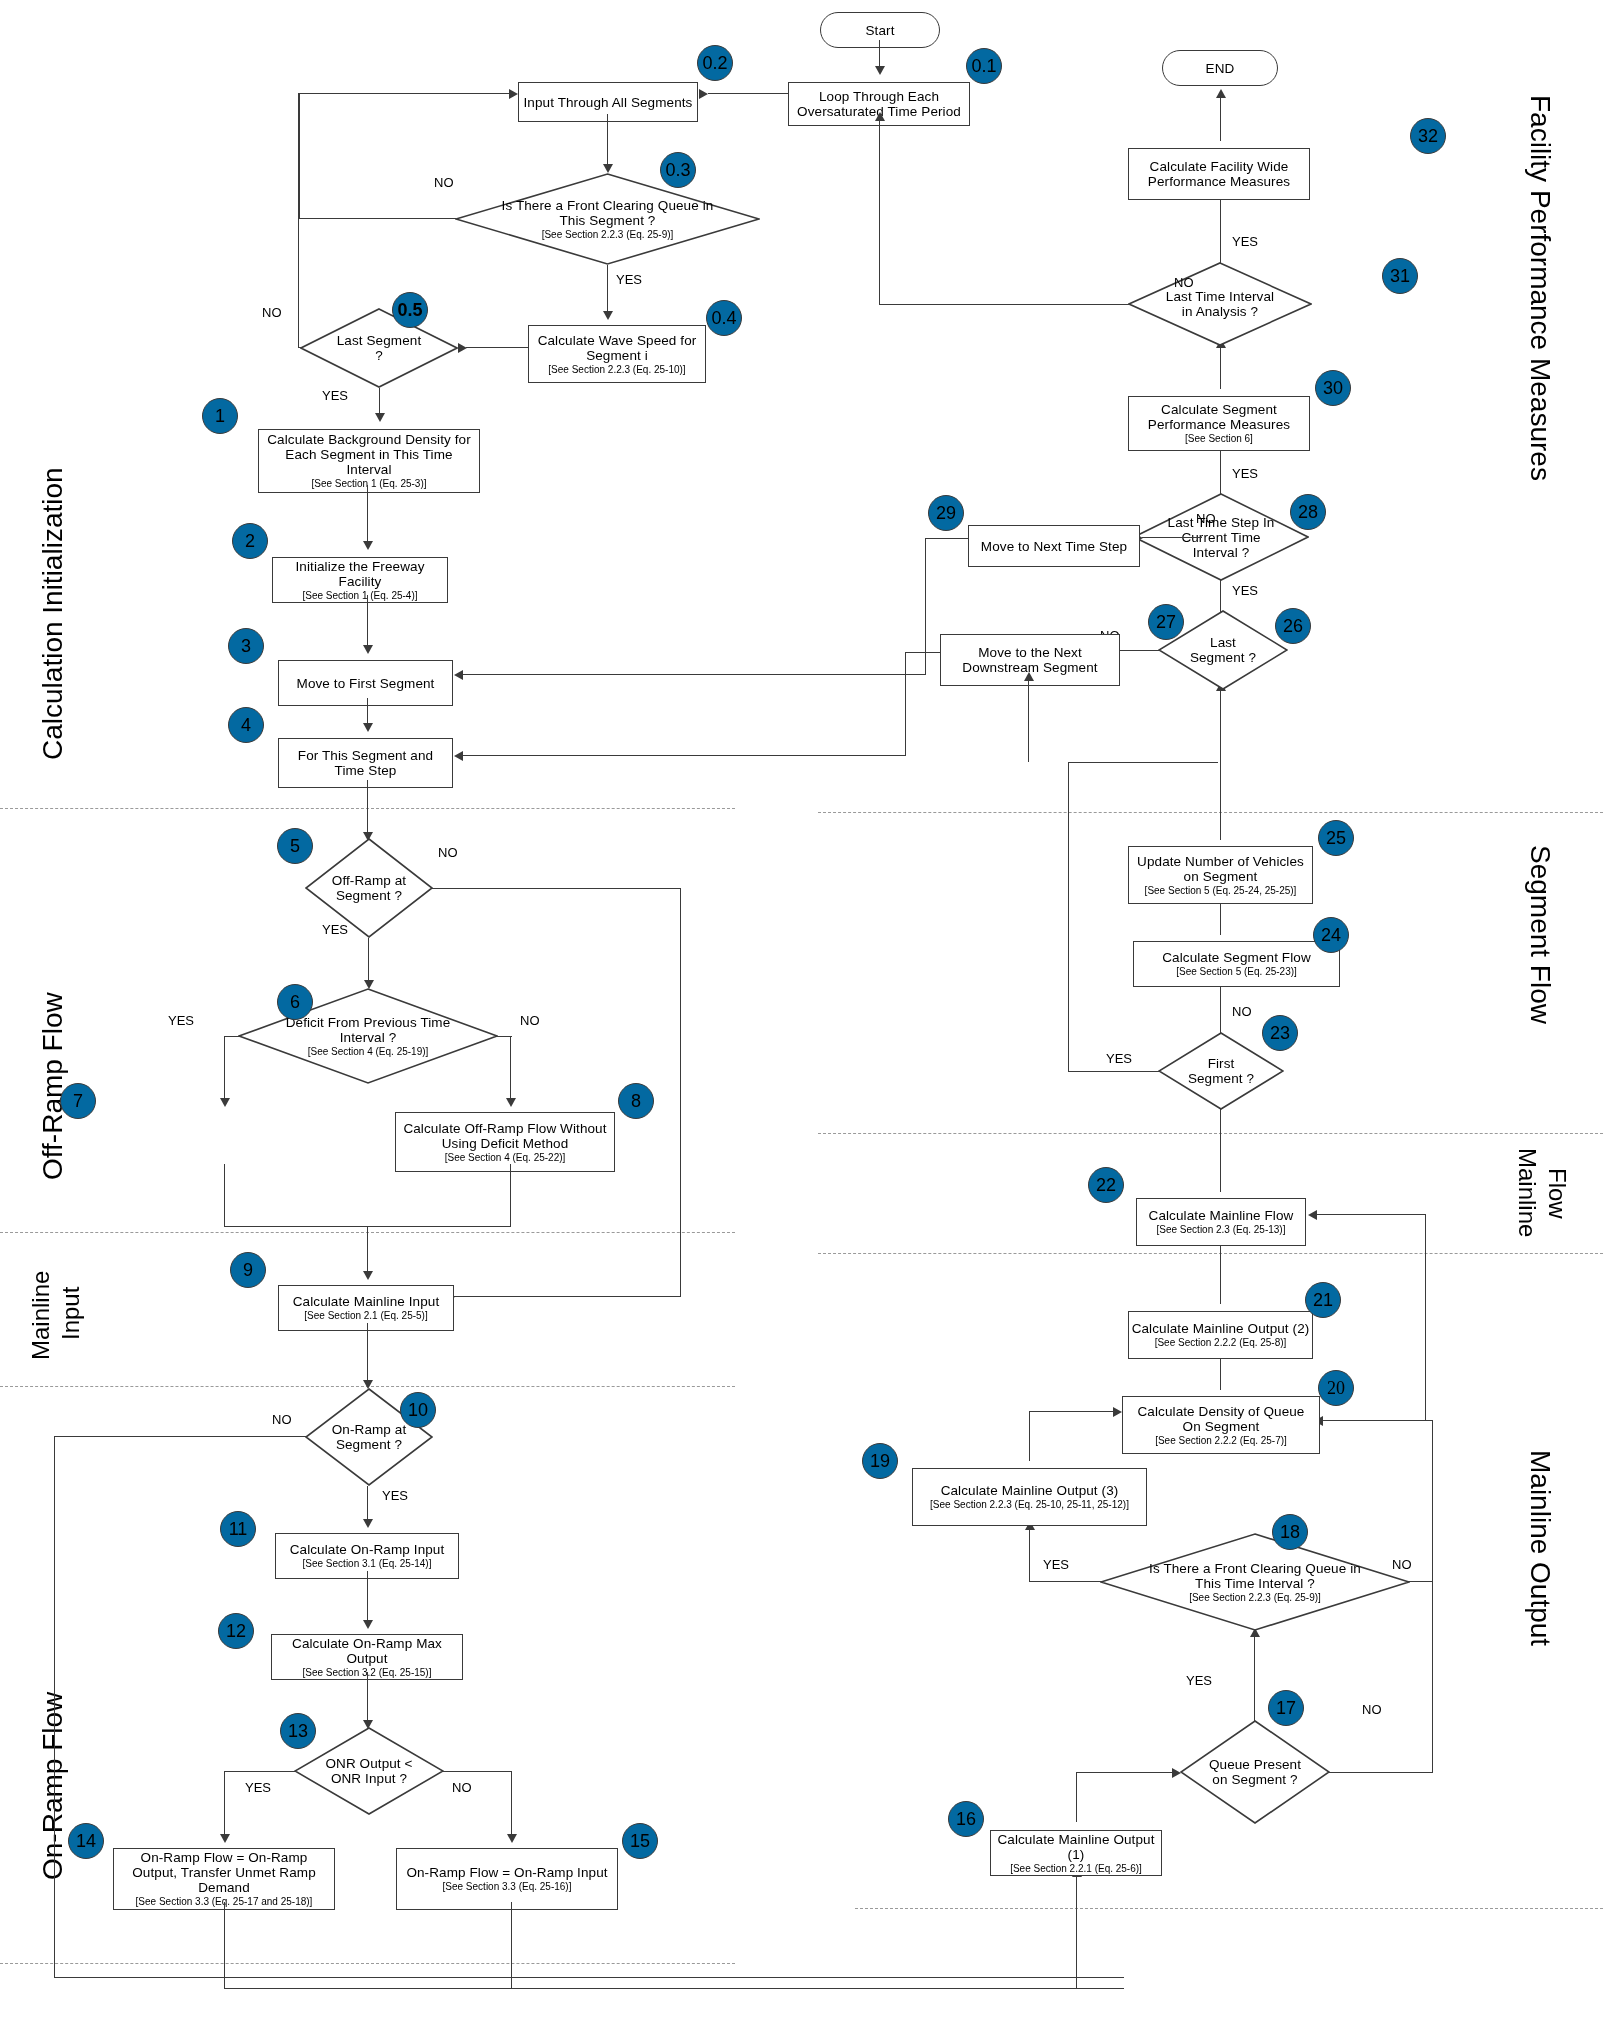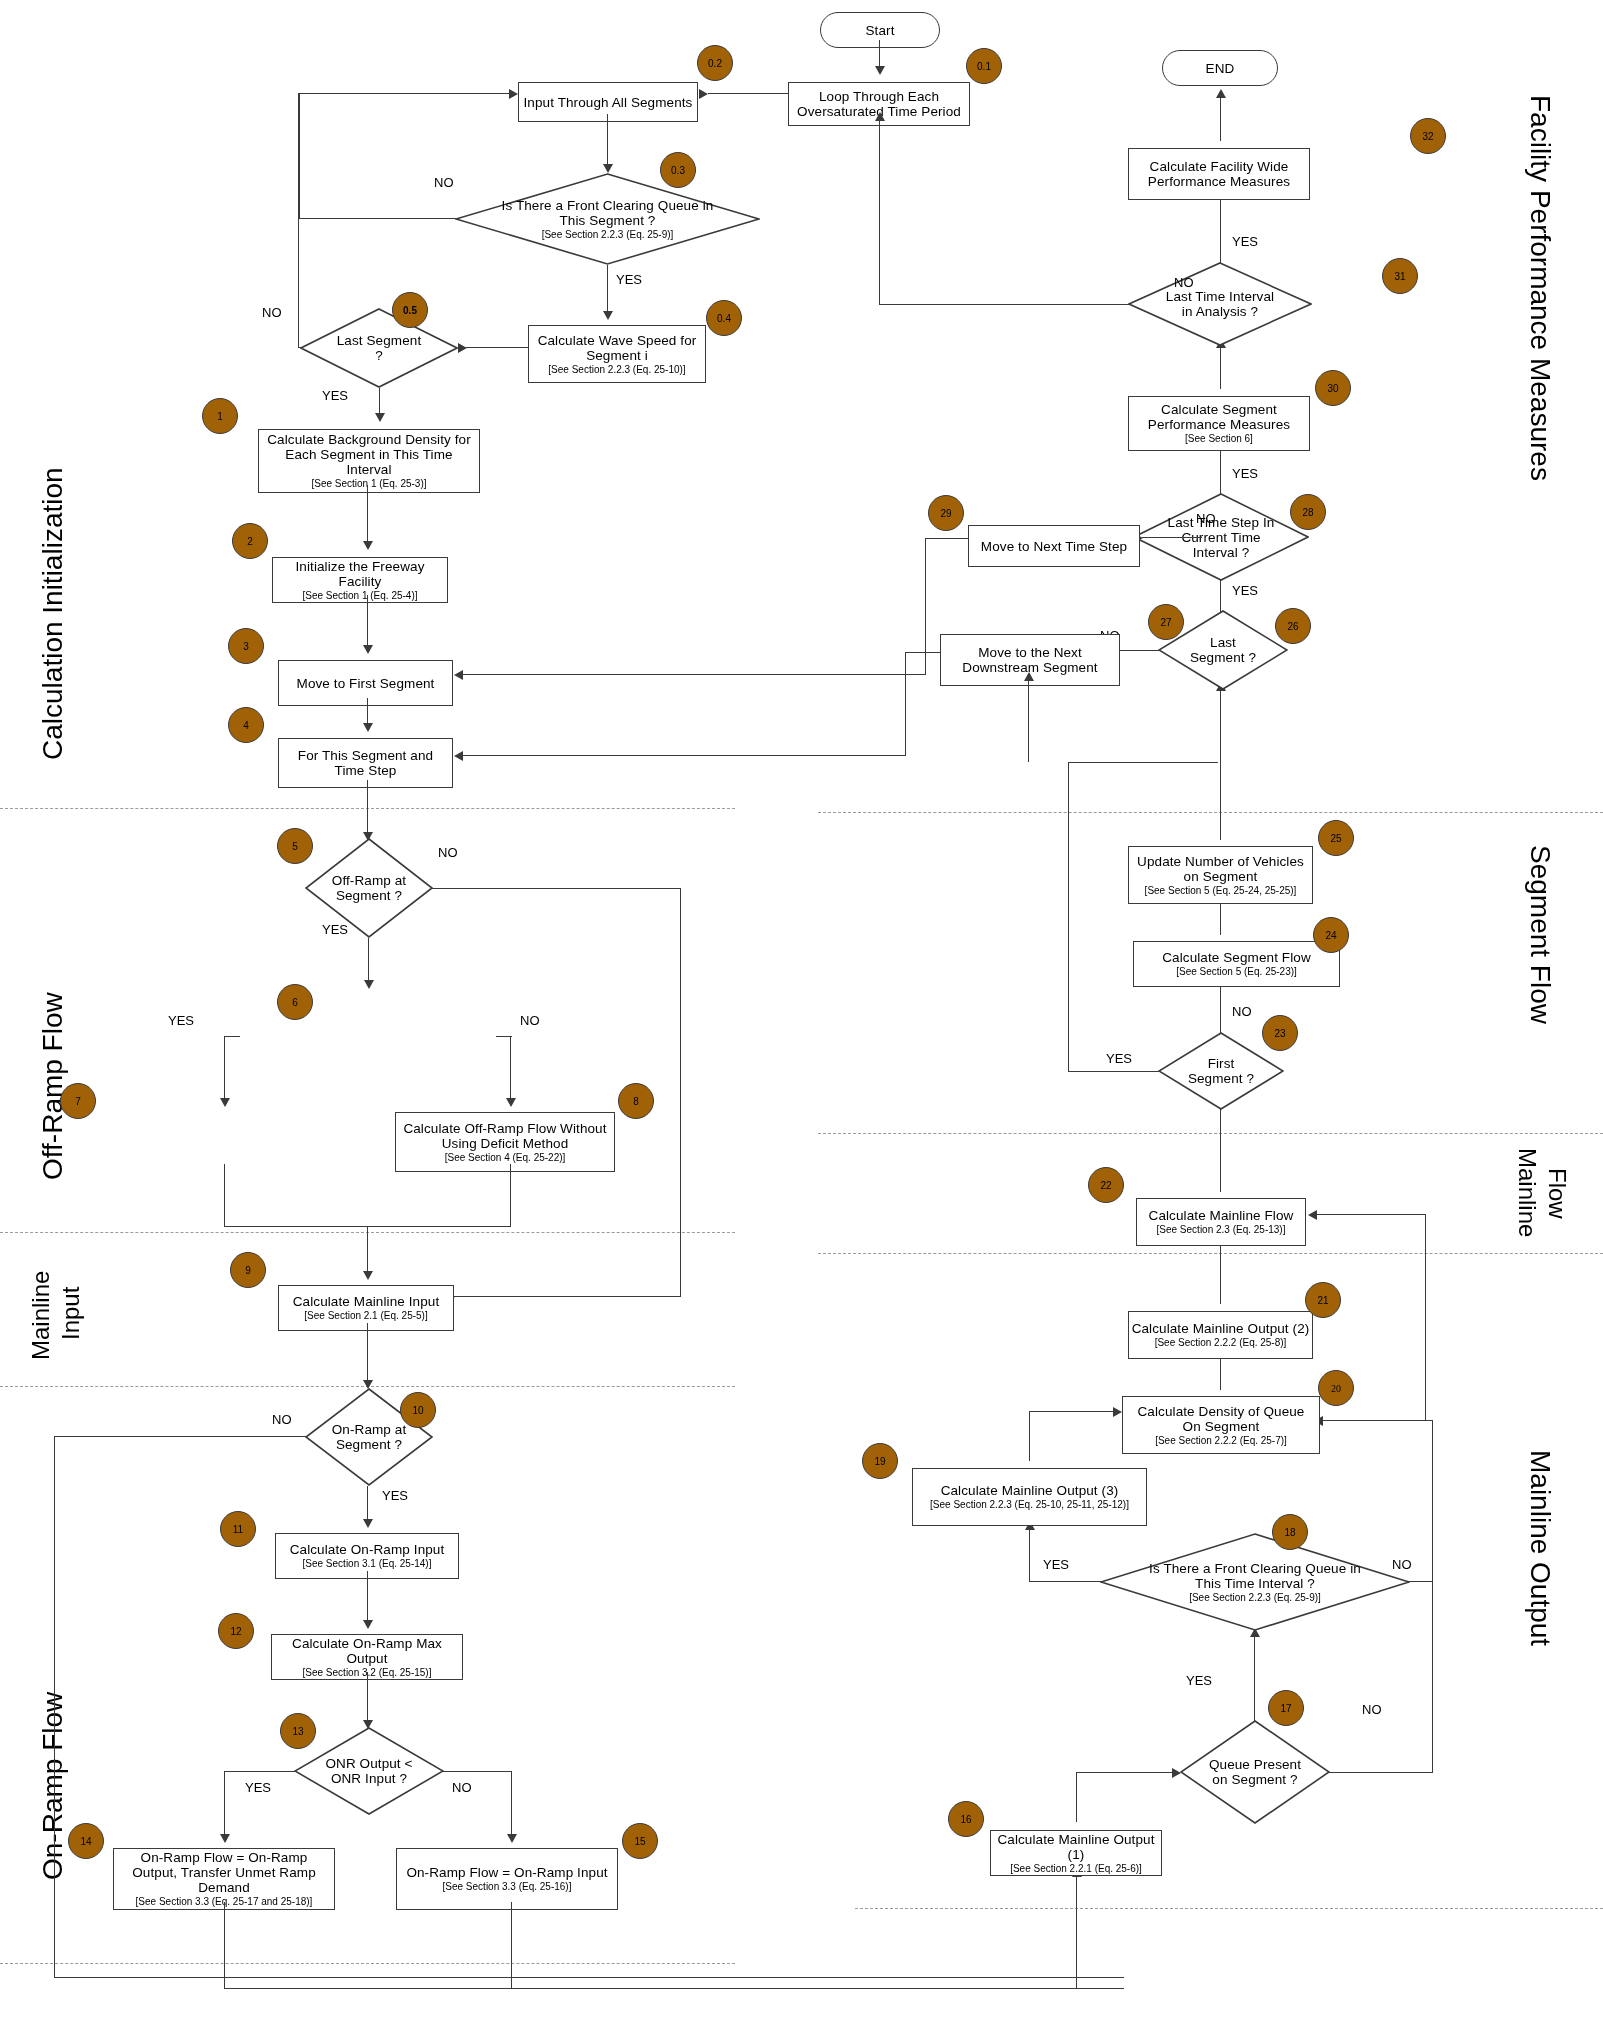--- a/index.html
+++ b/index.html
@@ -16,22 +16,22 @@
 
   
   .dia{position:absolute;}
   .dia .shape{position:absolute;left:0;top:0;width:100%;height:100%;}
   .dia .shape svg{display:block;width:100%;height:100%;}
   .dia .lbl{position:absolute;left:0;top:0;width:100%;height:100%;
             display:flex;flex-direction:column;align-items:center;justify-content:center;
             text-align:center;color:#000;}
 
   
-  .num{position:absolute;border:1.2px solid #3a3a3a;border-radius:50%;background:#a16207;
-       display:flex;align-items:center;justify-content:center;font-size:10px;color:#000;
+  .num{position:absolute;border:1.2px solid #3a3a3a;border-radius:50%;background:#0369a1;
+       display:flex;align-items:center;justify-content:center;font-size:18px;color:#000;
        width:34px;height:34px;z-index:6;}
 
   
   .ln{position:absolute;background:#3a3a3a;}
   .lh{height:1.4px;}
   .lv{width:1.4px;}
   .arw{position:absolute;width:0;height:0;}
   .ad{border-left:5px solid transparent;border-right:5px solid transparent;border-top:9px solid #3a3a3a;}
   .au{border-left:5px solid transparent;border-right:5px solid transparent;border-bottom:9px solid #3a3a3a;}
   .al{border-top:5px solid transparent;border-bottom:5px solid transparent;border-right:9px solid #3a3a3a;}
@@ -199,20 +199,31 @@
   <div class="elbl" style="left:438px;top:845px;">NO</div>
   <div class="lh ln" style="left:431px;top:888px;width:250px;"></div>
   <div class="lv ln" style="left:680px;top:888px;height:409px;"></div>
   <div class="lh ln" style="left:454px;top:1296px;width:227px;"></div>
   <div class="arw ar" style="left:446px;top:1292px;"></div>
 
   <div class="elbl" style="left:322px;top:922px;">YES</div>
   <div class="lv ln" style="left:368px;top:938px;height:44px;"></div>
   <div class="arw ad" style="left:364px;top:980px;"></div>
 
+  <div class="dia" style="left:238px;top:988px;width:260px;height:96px;">
+    <div class="shape">
+      <svg viewBox="0 0 260 96" preserveAspectRatio="none">
+          <polygon points="130,1 259,48 130,95 1,48" fill="#fff" stroke="#3a3a3a" stroke-width="1.6"></polygon>
+        </svg>
+    </div>
+    <div class="lbl">
+      <div class="t1" style="width:180px;">Deficit From Previous Time Interval ?</div>
+      <div class="ref">[See Section 4 (Eq. 25-19)]</div>
+    </div>
+  </div>
   <div class="num" style="left:277px;top:984px;">6</div>
 
   <div class="elbl" style="left:168px;top:1013px;">YES</div>
   <div class="lh ln" style="left:224px;top:1036px;width:16px;"></div>
   <div class="lv ln" style="left:224px;top:1036px;height:66px;"></div>
   <div class="arw ad" style="left:220px;top:1098px;"></div>
 
   <div class="elbl" style="left:520px;top:1013px;">NO</div>
   <div class="lh ln" style="left:496px;top:1036px;width:16px;"></div>
   <div class="lv ln" style="left:510px;top:1036px;height:66px;"></div>

